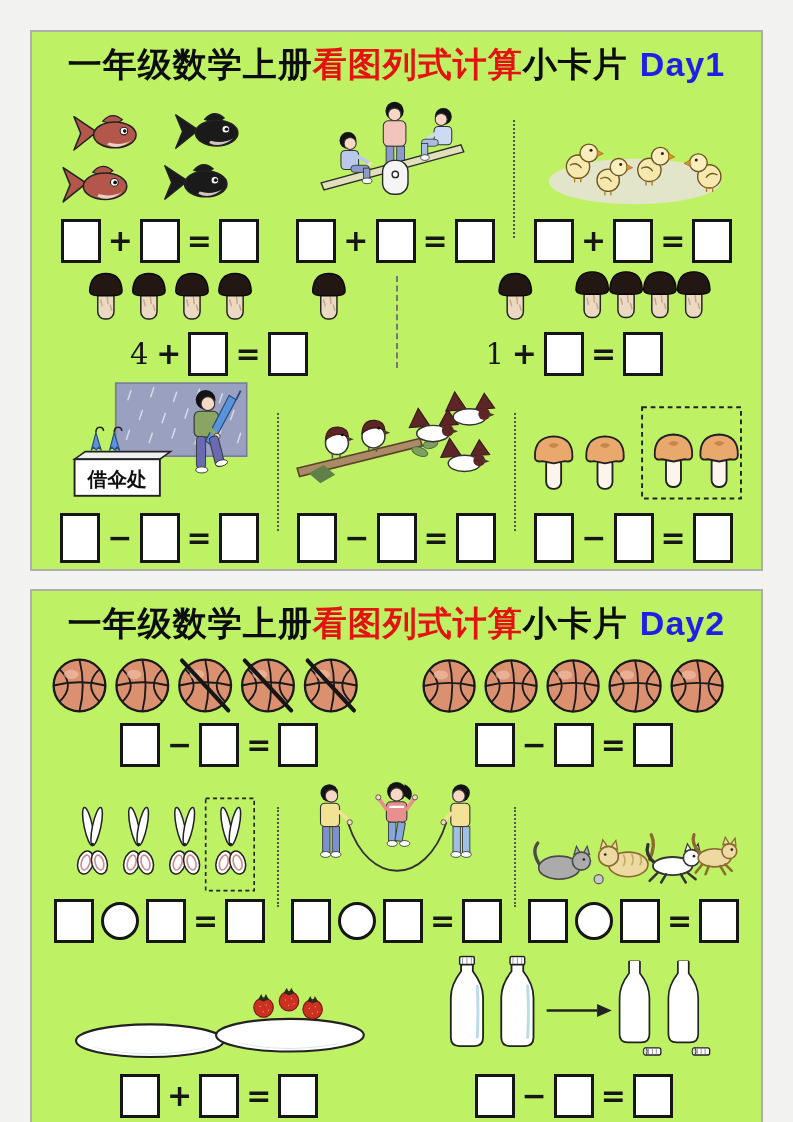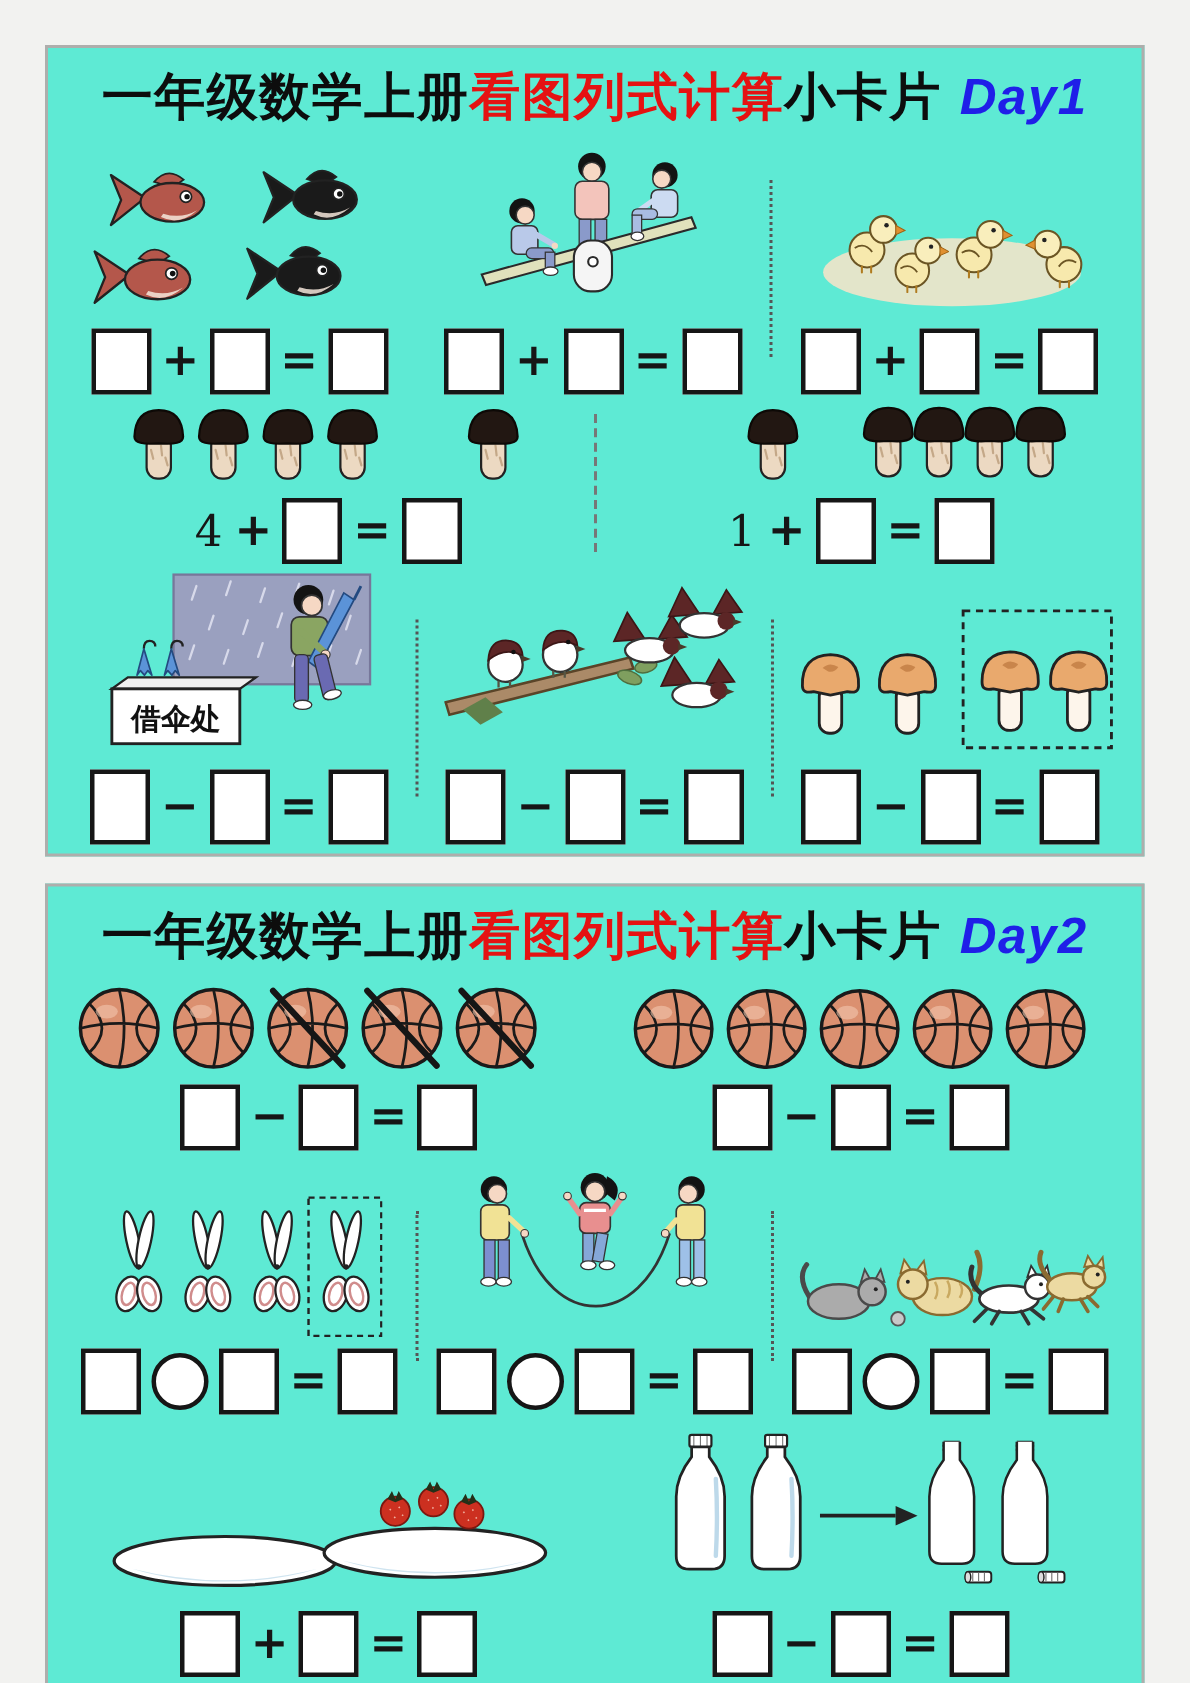--- a/index.html
+++ b/index.html
@@ -1,23 +1,23 @@
 <!DOCTYPE html>
 <html><head>
 <meta charset="utf-8">
 <style>
 *{box-sizing:border-box}
 html,body{margin:0;padding:0}
 body{width:793px;height:1122px;background:#f2f2f0;font-family:"Liberation Sans",sans-serif;overflow:hidden}
-.card{width:733px;margin:0 auto;background:#5eead4;border:2px solid #aeaeac;padding:2px 10px 6px}
+.card{width:733px;margin:0 auto;background:#bef264;border:2px solid #aeaeac;padding:2px 10px 6px}
 .card1{margin-top:30px}
 .card2{margin-top:18px}
 .title{display:flex;justify-content:center;align-items:baseline;font-size:34px;font-weight:bold;color:#0d0d0d;padding:8px 0 2px;white-space:nowrap;letter-spacing:1px}
 .title .red{color:#e51212}
-.title .day{color:#1f1fe8;font-style:italic;margin-left:12px}
+.title .day{color:#1f1fe8;margin-left:12px}
 .row{display:flex;align-items:flex-end;justify-content:space-between;margin-top:4px}
 .ex{flex:1;display:flex;flex-direction:column;align-items:center;justify-content:flex-end}
 .eq{display:flex;align-items:center;gap:7px;margin-top:5px}
 .box{width:40px;height:44px;border:3px solid #161616;background:#fff}
 .box.tall{height:50px}
 .opc{width:38px;height:38px;border:3px solid #161616;border-radius:50%;background:#fff}
 .op{font-size:30px;font-weight:bold;color:#161616;line-height:1;font-family:"DejaVu Sans",sans-serif}
 .lead{font-size:29px;color:#161616;font-family:"DejaVu Serif",serif;margin-right:1px}
 .vdot{border-left:2px dotted #555;align-self:center;flex:0 0 auto}
 .vdash{border-left:2px dashed #777;align-self:center;flex:0 0 auto}

